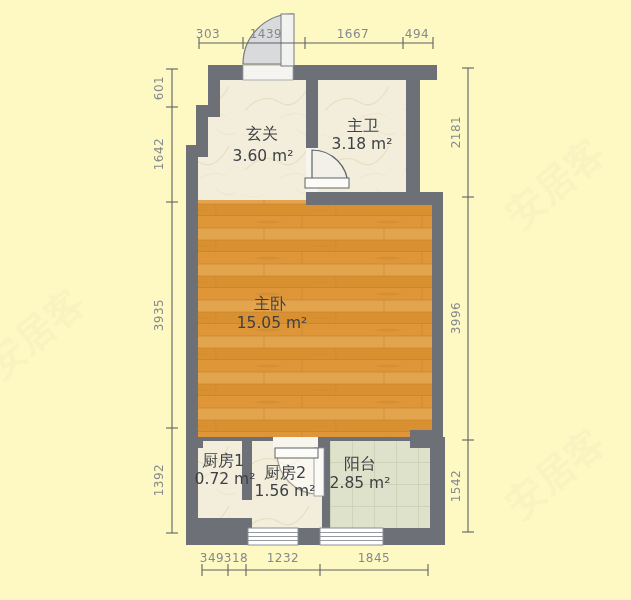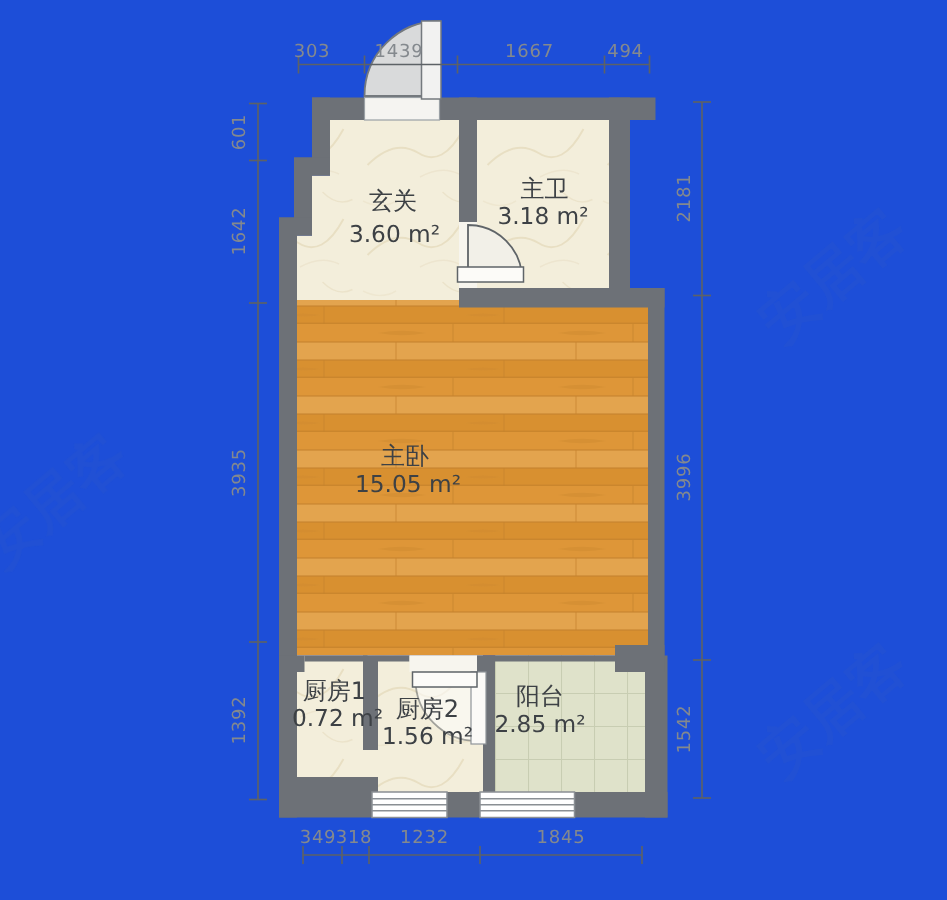--- a/index.html
+++ b/index.html
@@ -1,17 +1,17 @@
 <!DOCTYPE html>
 <html><head>
 <meta charset="utf-8">
 <style>
   html,body{margin:0;padding:0;background:#ffffff;}
   .stage{
-    position:relative;width:631px;height:600px;background:#1d4ed8;overflow:hidden;
+    position:relative;width:631px;height:600px;background:#fef9c3;overflow:hidden;
     font-family:"DejaVu Sans",sans-serif;
     text-decoration:underline;
   }
   svg text{font-family:"DejaVu Sans",sans-serif;}
   .room-name{font-size:16px;}
   .room-area{font-size:15.5px;}
   .dim-label{font-size:12px;letter-spacing:.5px;}
   .wm{font-size:38px;font-weight:bold;}
 </style>
 </head>

